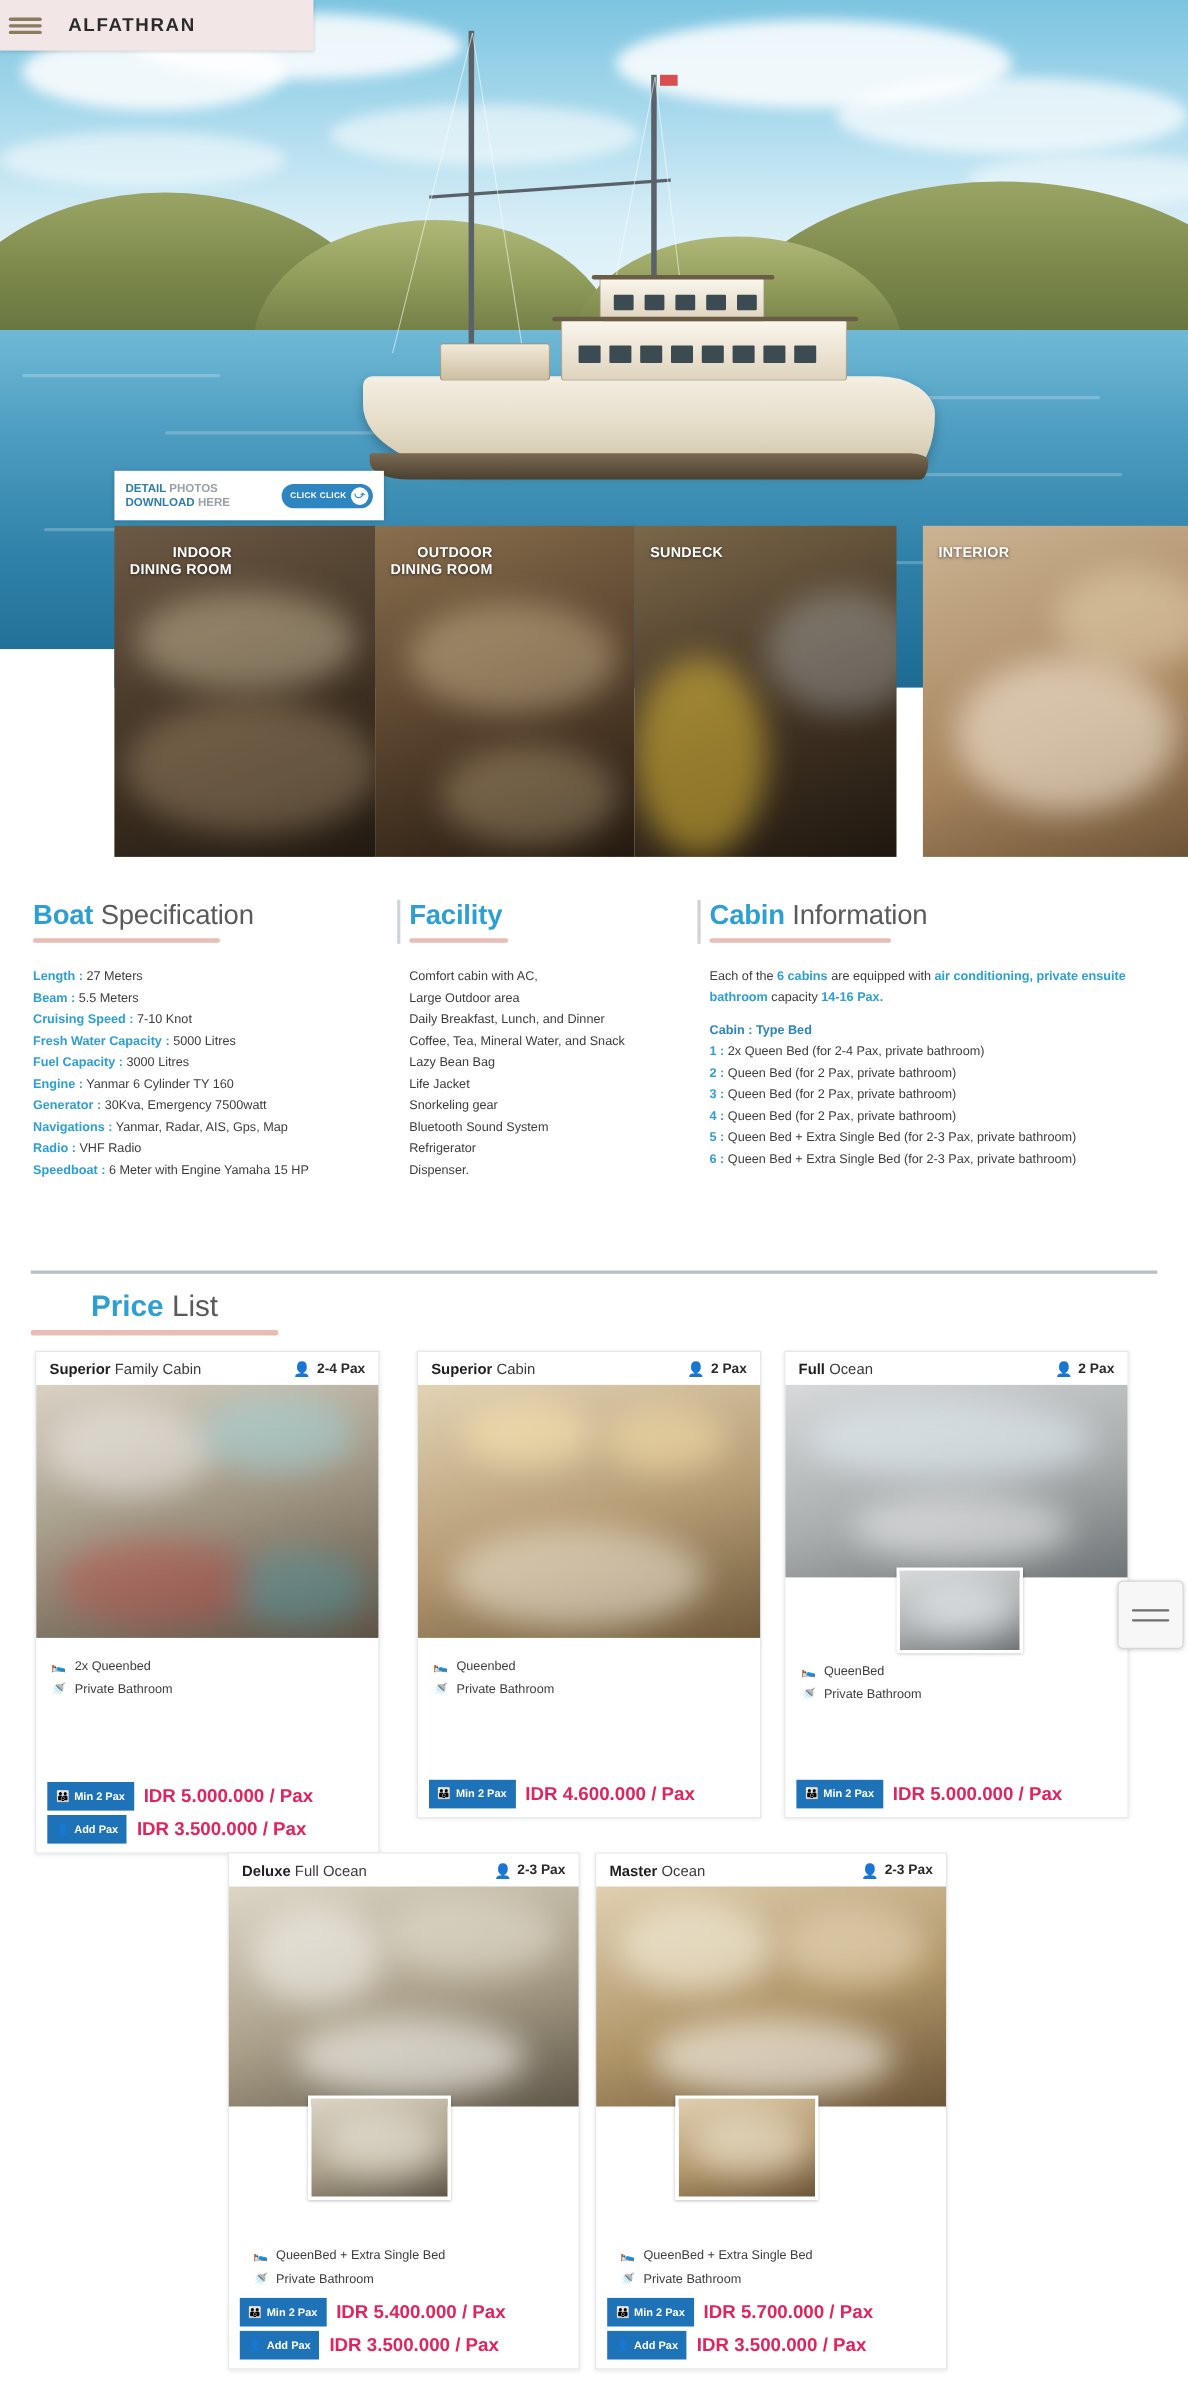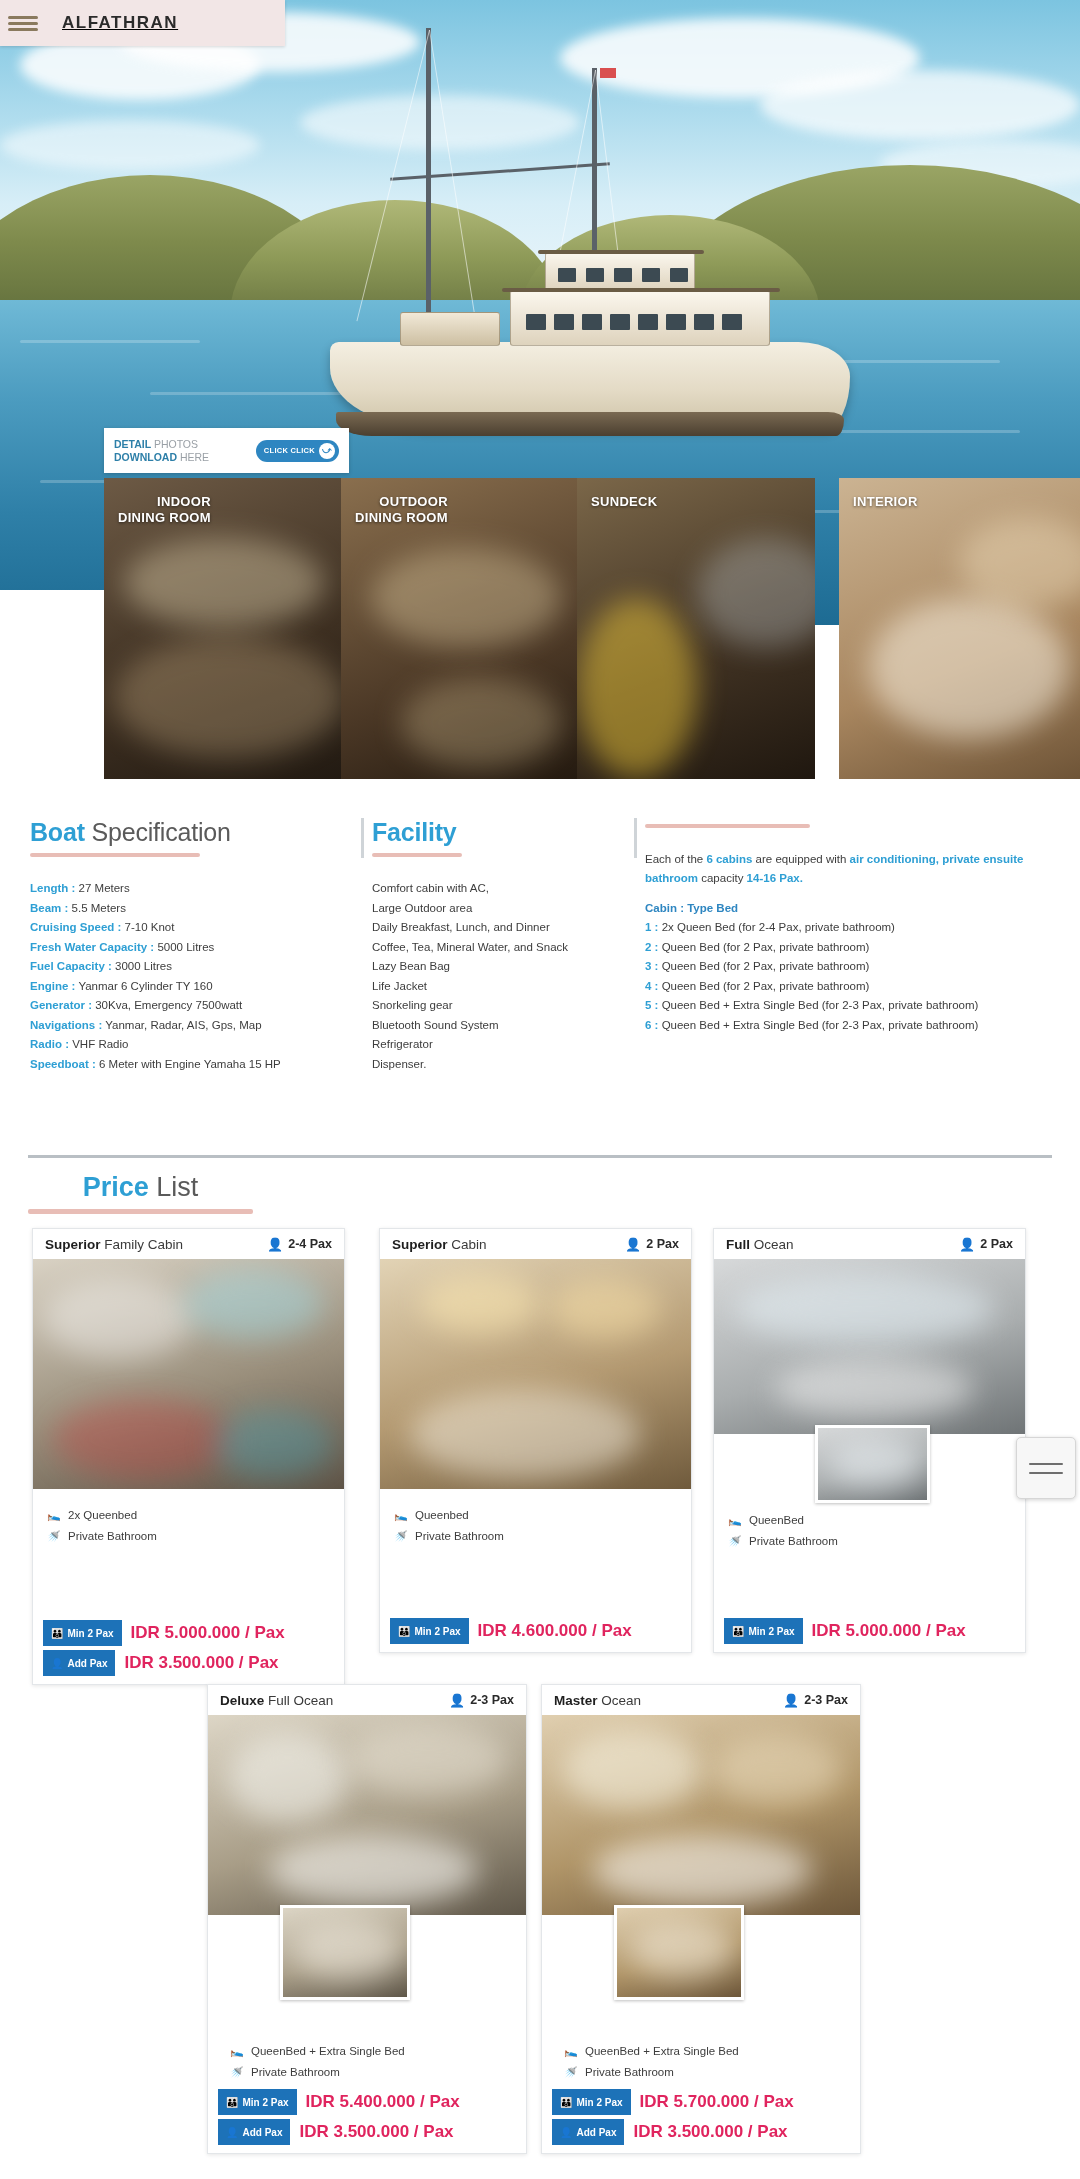--- a/index.html
+++ b/index.html
@@ -60,40 +60,39 @@
   .window { position:absolute; background:#3c4a52; border-radius:1px; }
   .roofline { position:absolute; background:#6a5c45; height:4px; border-radius:2px; }
   .flag { position:absolute; width:16px; height:10px; background:#d94f4f; }
 
   
   .logo-badge {
     position:absolute; left:0; top:0; width:285px; height:46px;
     background:#f2e6e6; display:flex; align-items:center;
     box-shadow: 0 1px 3px rgba(0,0,0,.15);
     z-index: 20;
-    text-decoration: underline;
   }
   .logo-mark {
     width:46px; height:46px; display:flex; flex-direction:column;
     align-items:center; justify-content:center; gap:3px; padding:0 6px;
   }
   .logo-wave { width:30px; height:3px; background:#8a7a5e; border-radius:2px; }
   .logo-text {
     font-weight:bold; font-size:17px; letter-spacing:1.5px; color:#2b2b2b;
     padding-left:16px;
   }
 
   
   .detail-box {
     position:absolute; left:104px; top:428px; width:245px; height:45px;
     background:#ffffff; display:flex; align-items:center; padding:0 10px;
     box-shadow: 0 1px 4px rgba(0,0,0,.2); z-index:25;
   }
   .detail-txt { font-size:10.5px; line-height:13px; color:#2d7fa8; font-weight:bold; }
-  .detail-txt .lt { color:#9aa0a6; font-weight:normal; }
+  .detail-txt .lt { color:#9aa0a6; font-weight:bold; }
   .click-btn {
     margin-left:auto; display:flex; align-items:center; gap:4px;
     background:#2e86c1; color:#fff; font-size:7.5px; font-weight:bold;
     border-radius:11px; padding:3px 4px 3px 8px; letter-spacing:.3px;
   }
   .click-circle {
     width:16px; height:16px; border-radius:50%; background:#fff; color:#2e86c1;
     display:flex; align-items:center; justify-content:center; font-size:9px;
   }
 
@@ -348,20 +347,23 @@
       <div>Lazy Bean Bag</div>
       <div>Life Jacket</div>
       <div>Snorkeling gear</div>
       <div>Bluetooth Sound System</div>
       <div>Refrigerator</div>
       <div>Dispenser.</div>
     </div>
   </div>
 
   <div style="position:absolute; left:645px; top:18px; width:400px;">
+    <div class="col-title">
+      <span>Cabin</span> <span class="thin">Information</span>
+    </div>
     <div class="title-rule" style="width:165px;"></div>
     <div class="cabin-intro" style="margin-top:22px;">
       <span>Each of the </span><span class="hl">6 cabins</span><span> are equipped with </span><span class="hl">air conditioning, private ensuite bathroom</span><span> capacity </span><span class="hl">14-16 Pax.</span>
     </div>
     <div class="cabin-sub">Cabin : Type Bed</div>
     <div style="margin-top:4px;">
       <div class="cabin-line"><span class="cnum">1 :</span> <span>2x Queen Bed (for 2-4 Pax, private bathroom)</span></div>
       <div class="cabin-line"><span class="cnum">2 :</span> <span>Queen Bed (for 2 Pax, private bathroom)</span></div>
       <div class="cabin-line"><span class="cnum">3 :</span> <span>Queen Bed (for 2 Pax, private bathroom)</span></div>
       <div class="cabin-line"><span class="cnum">4 :</span> <span>Queen Bed (for 2 Pax, private bathroom)</span></div>

